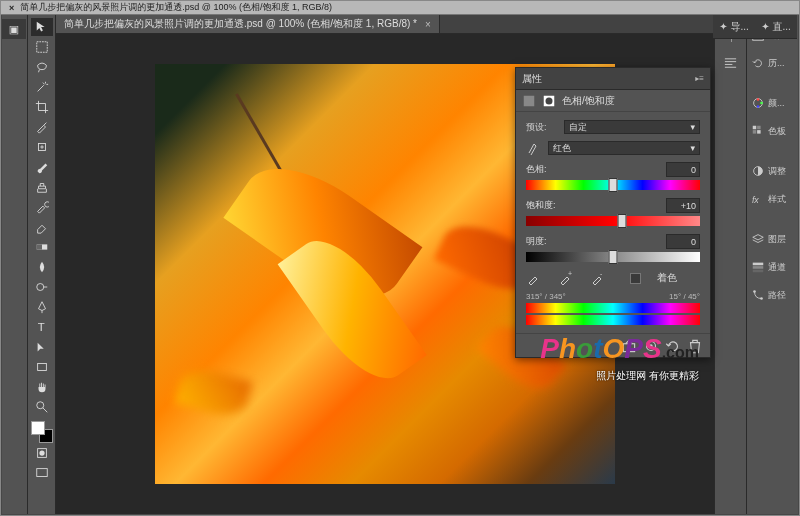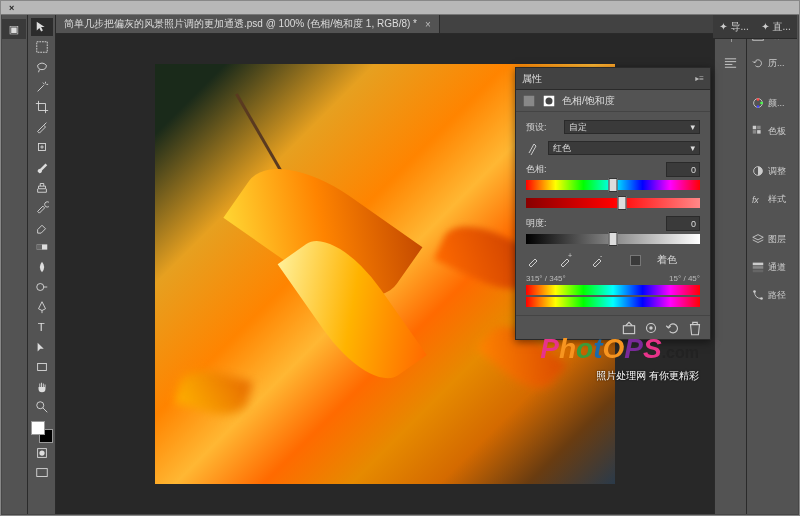--- a/index.html
+++ b/index.html
@@ -69,20 +69,21 @@
 .watermark-sub { position: absolute; right: 100px; bottom: 132px; font-size: 10px; color: #fff; text-shadow: 0 0 2px #000; pointer-events: none; }
 .top-mini-bar { position: absolute; top: 14px; right: 2px; width: 84px; height: 24px; background: #3a3a3a; display: flex; align-items: center; justify-content: space-around; border-bottom: 1px solid #2a2a2a; }
 .top-mini-bar .mbtn { color: #ccc; font-size: 10px; cursor: pointer; }
 </style>
 </head>
 <body>
 
 <div class="outer-border">
   <div class="menubar">
     <span class="close">×</span>
+    <span>简单几步把偏灰的风景照片调的更加通透.psd @ 100% (色相/饱和度 1, RGB/8)</span>
   </div>
 
   <div class="workspace">
 
     <div class="toolbar-far-left">
       <div class="tbtn active">▣</div>
     </div>
 
     <div class="toolbar-left">
       <div class="tool active">
@@ -352,20 +353,24 @@
       <div class="pp-slider-row">
         <div class="pp-slider-head">
             <span>色相:</span>
             <div class="pp-value">0</div>
           </div>
         <div class="slider-track hue">
             <div class="slider-thumb" style="left:50%"></div>
           </div>
       </div>
       <div class="pp-slider-row">
+        <div class="pp-slider-head">
+            <span>饱和度:</span>
+            <div class="pp-value">+10</div>
+          </div>
         <div class="slider-track sat">
             <div class="slider-thumb" style="left:55%"></div>
           </div>
       </div>
       <div class="pp-slider-row">
         <div class="pp-slider-head">
             <span>明度:</span>
             <div class="pp-value">0</div>
           </div>
         <div class="slider-track light">

